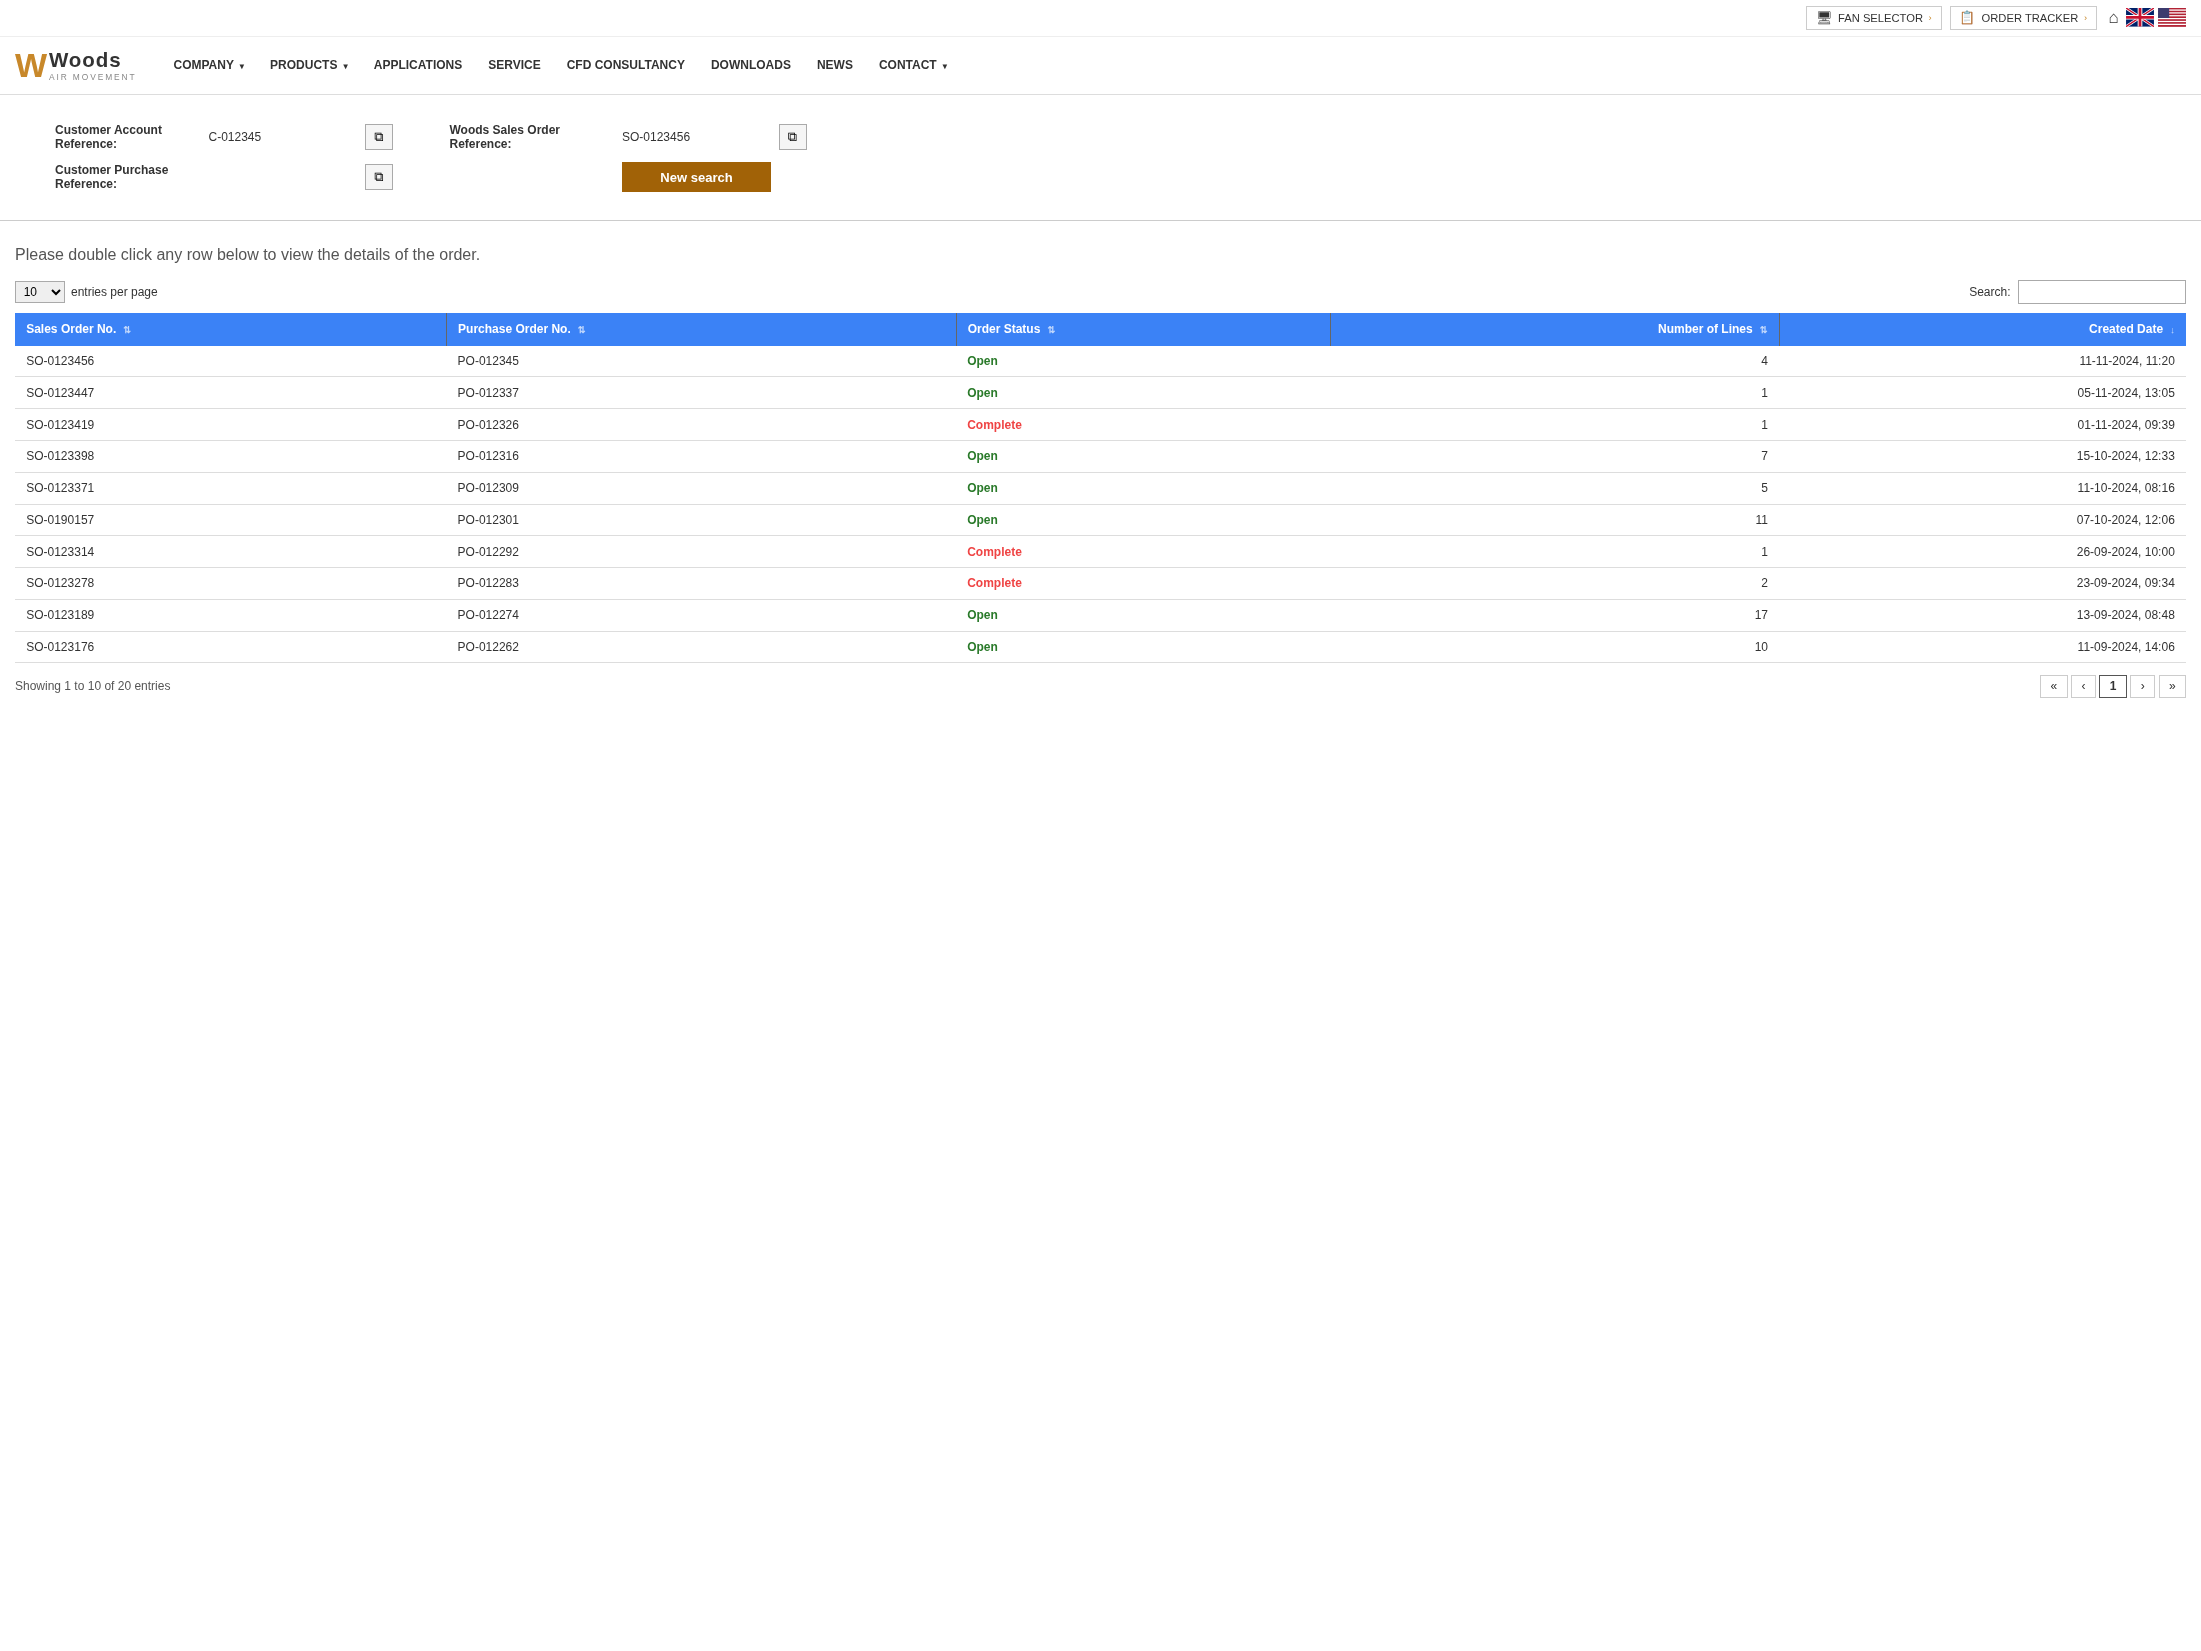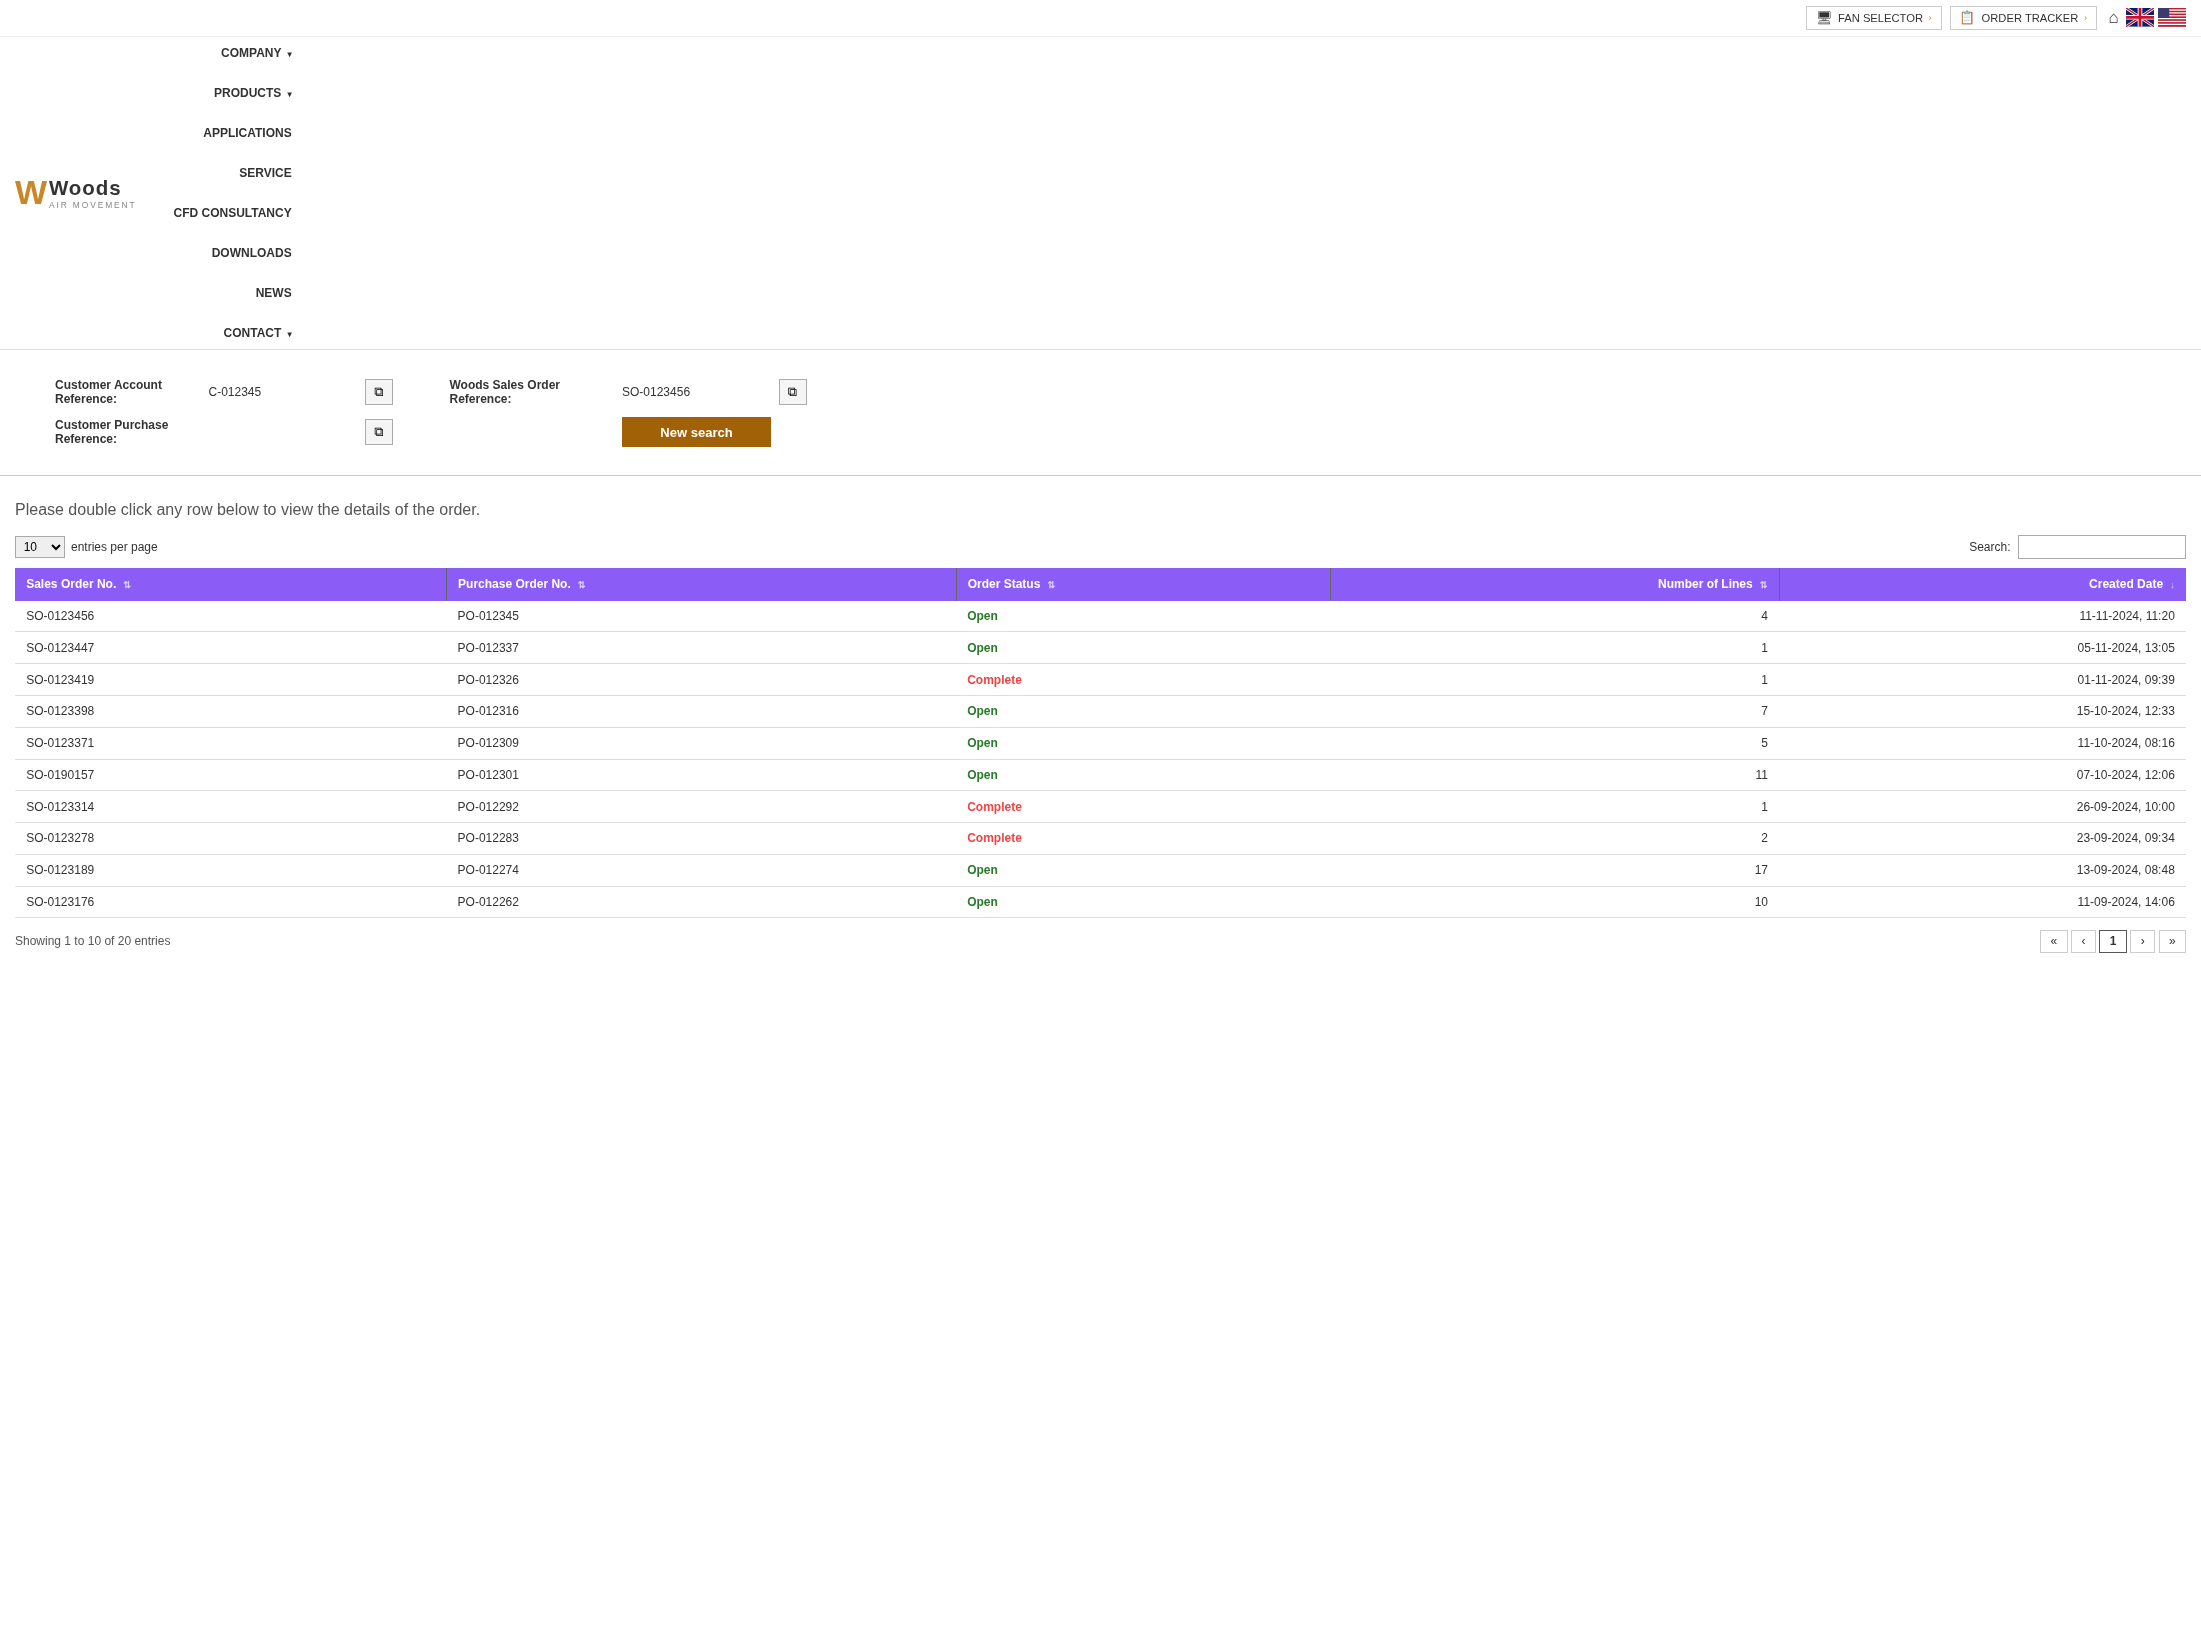--- a/index.html
+++ b/index.html
@@ -49,24 +49,23 @@
       margin-right: 1.9px;
     }
     .logo-text {
       display: flex;
       flex-direction: column;
     }
     .logo-woods { font-size: 20.5px; font-weight: 700; color: #333; letter-spacing: 0.9px; }
     .logo-sub { font-size: 8.4px; color: #888; letter-spacing: 1.9px; text-transform: uppercase; }
     .nav-items {
       display: flex;
-      align-items: flex-end;
+      align-items: center;
       gap: 26px;
       list-style: none;
-      flex-direction: column;
     }
     .nav-item {
       font-size: 12px;
       font-weight: 600;
       color: #333;
       cursor: pointer;
       text-transform: uppercase;
       white-space: nowrap;
     }
     .nav-item .caret { font-size: 8.4px; margin-left: 2.8px; }
@@ -153,21 +152,21 @@
     }
 
     
     .data-table {
       width: calc(100% - 30px);
       margin: 0 15px;
       border-collapse: collapse;
       font-size: 12px;
     }
     .data-table thead tr {
-      background: #8b5cf6;
+      background: #3b82f6;
       color: #fff;
     }
     .data-table thead th {
       padding: 9.3px 11.2px;
       text-align: left;
       font-weight: 700;
       white-space: nowrap;
       border-right: 0.9px solid #666;
     }
     .data-table thead th:last-child { border-right: none; }

